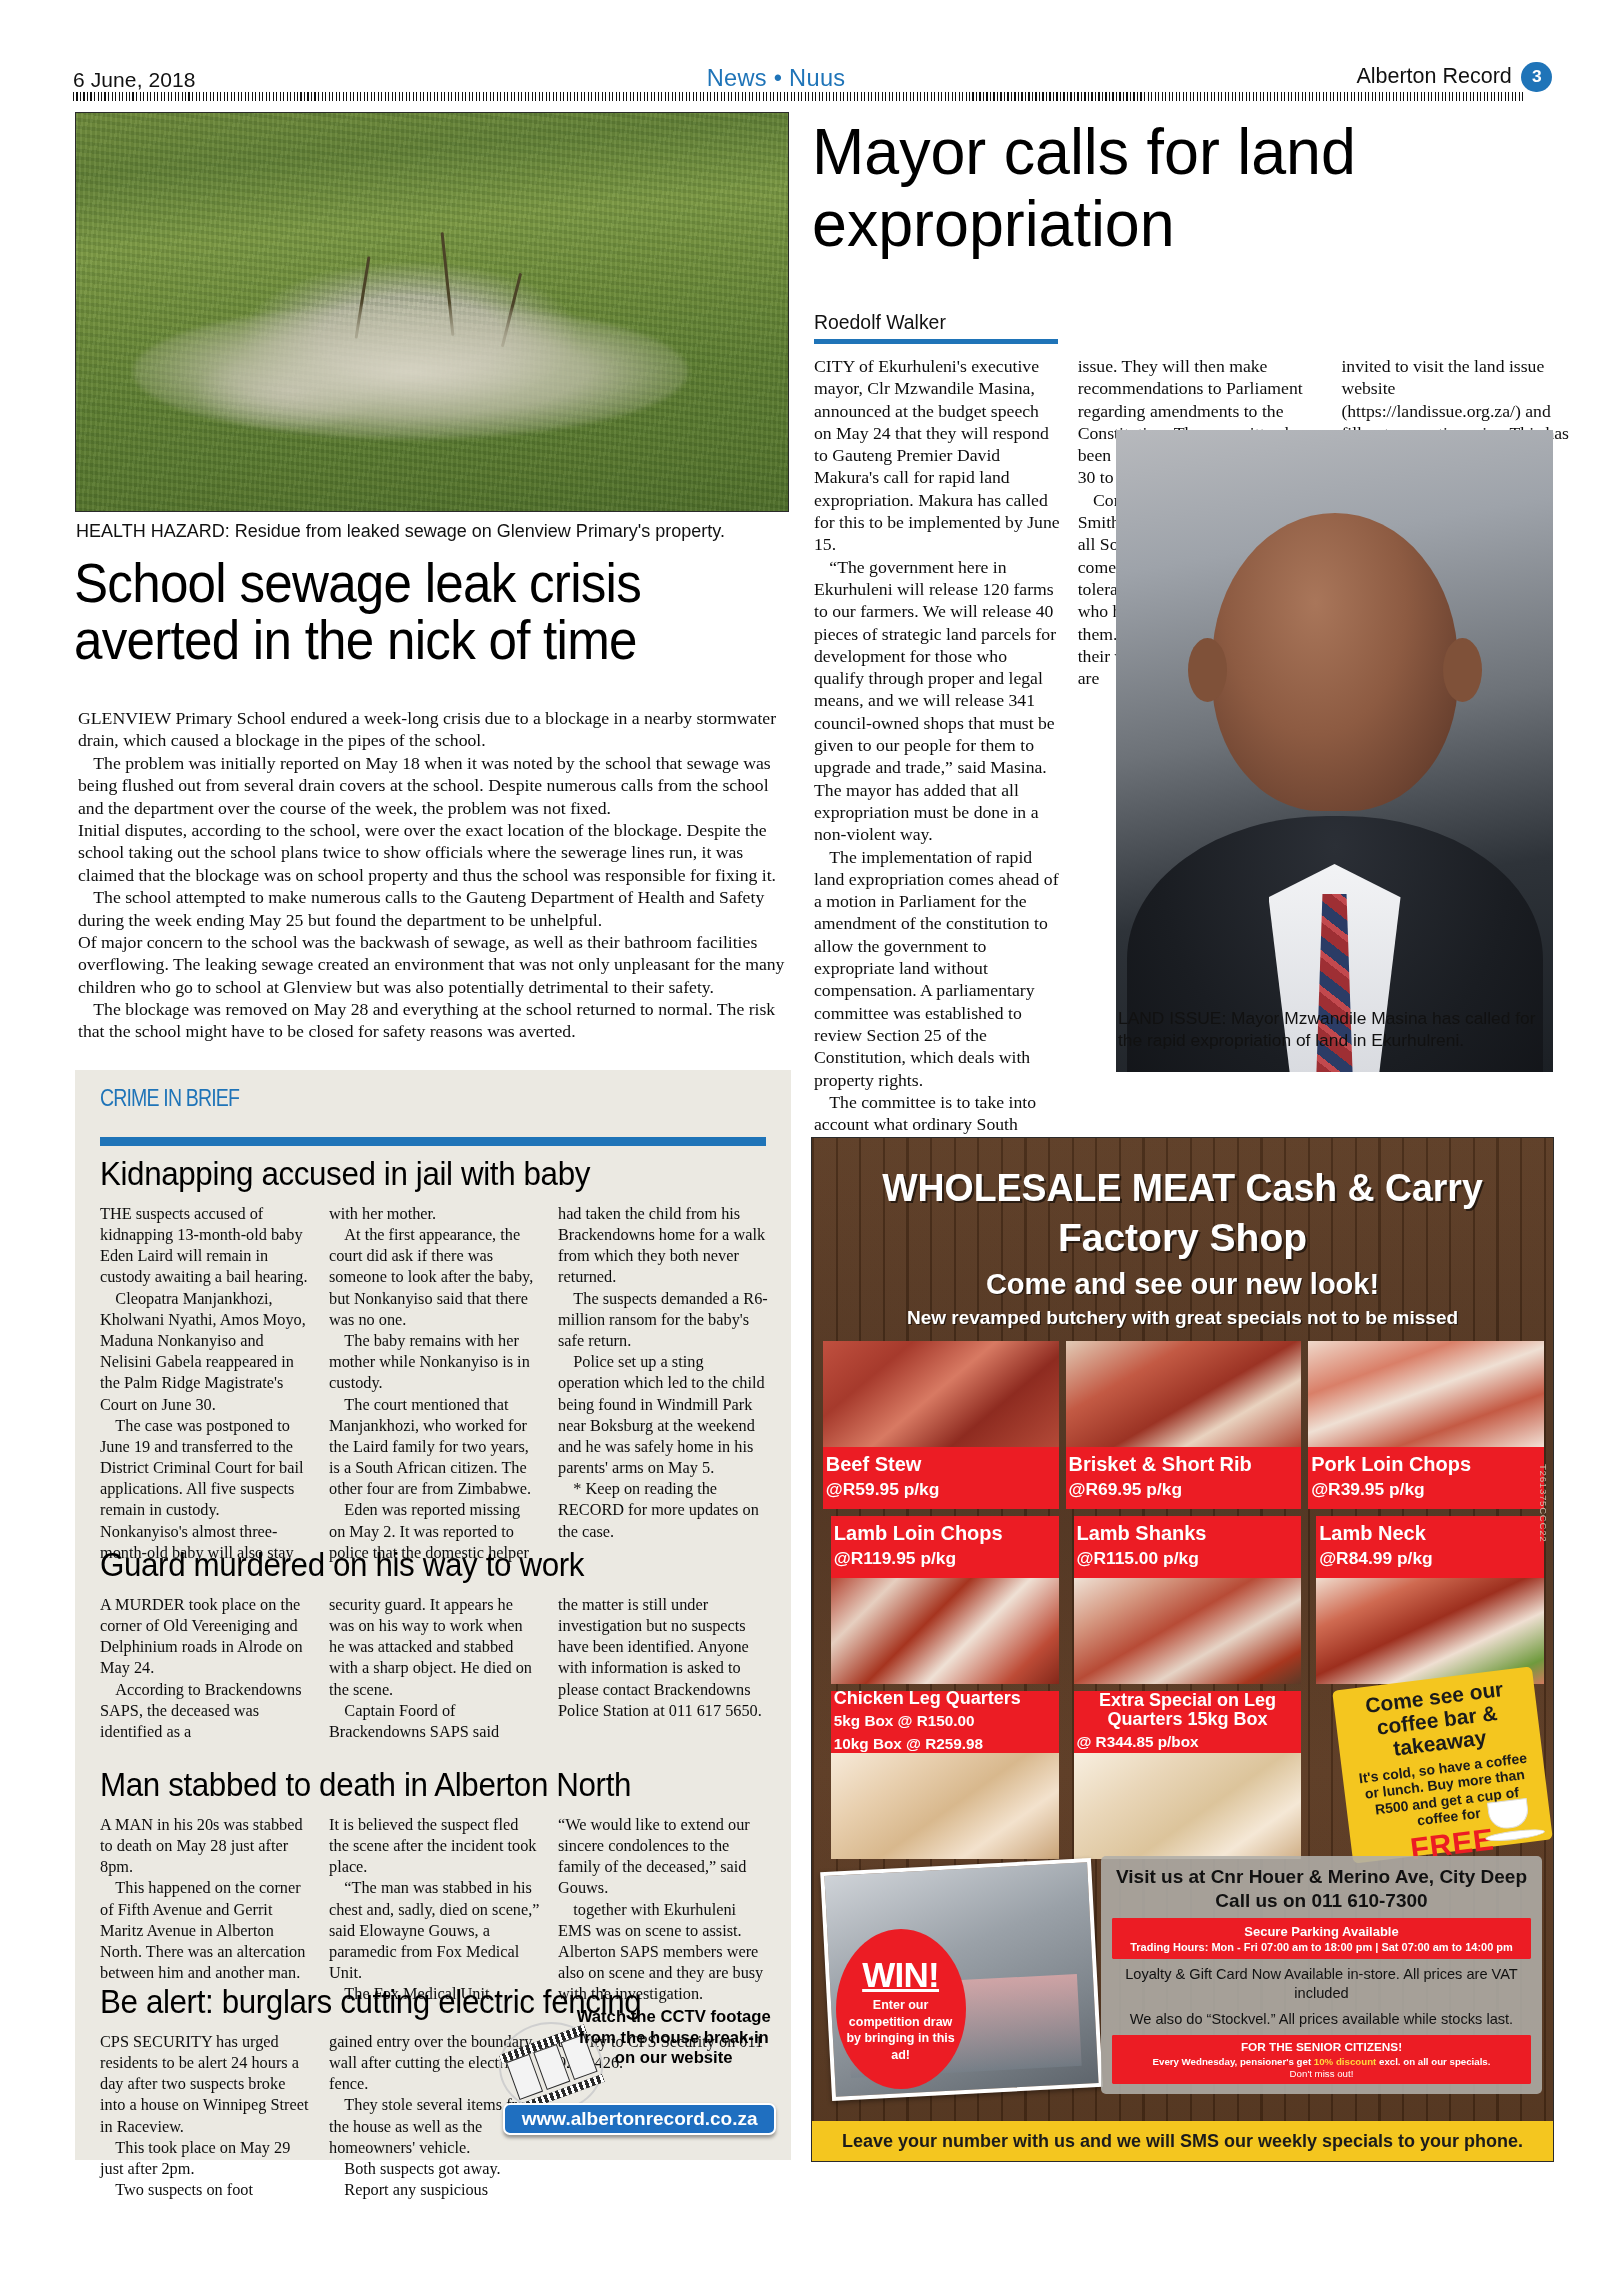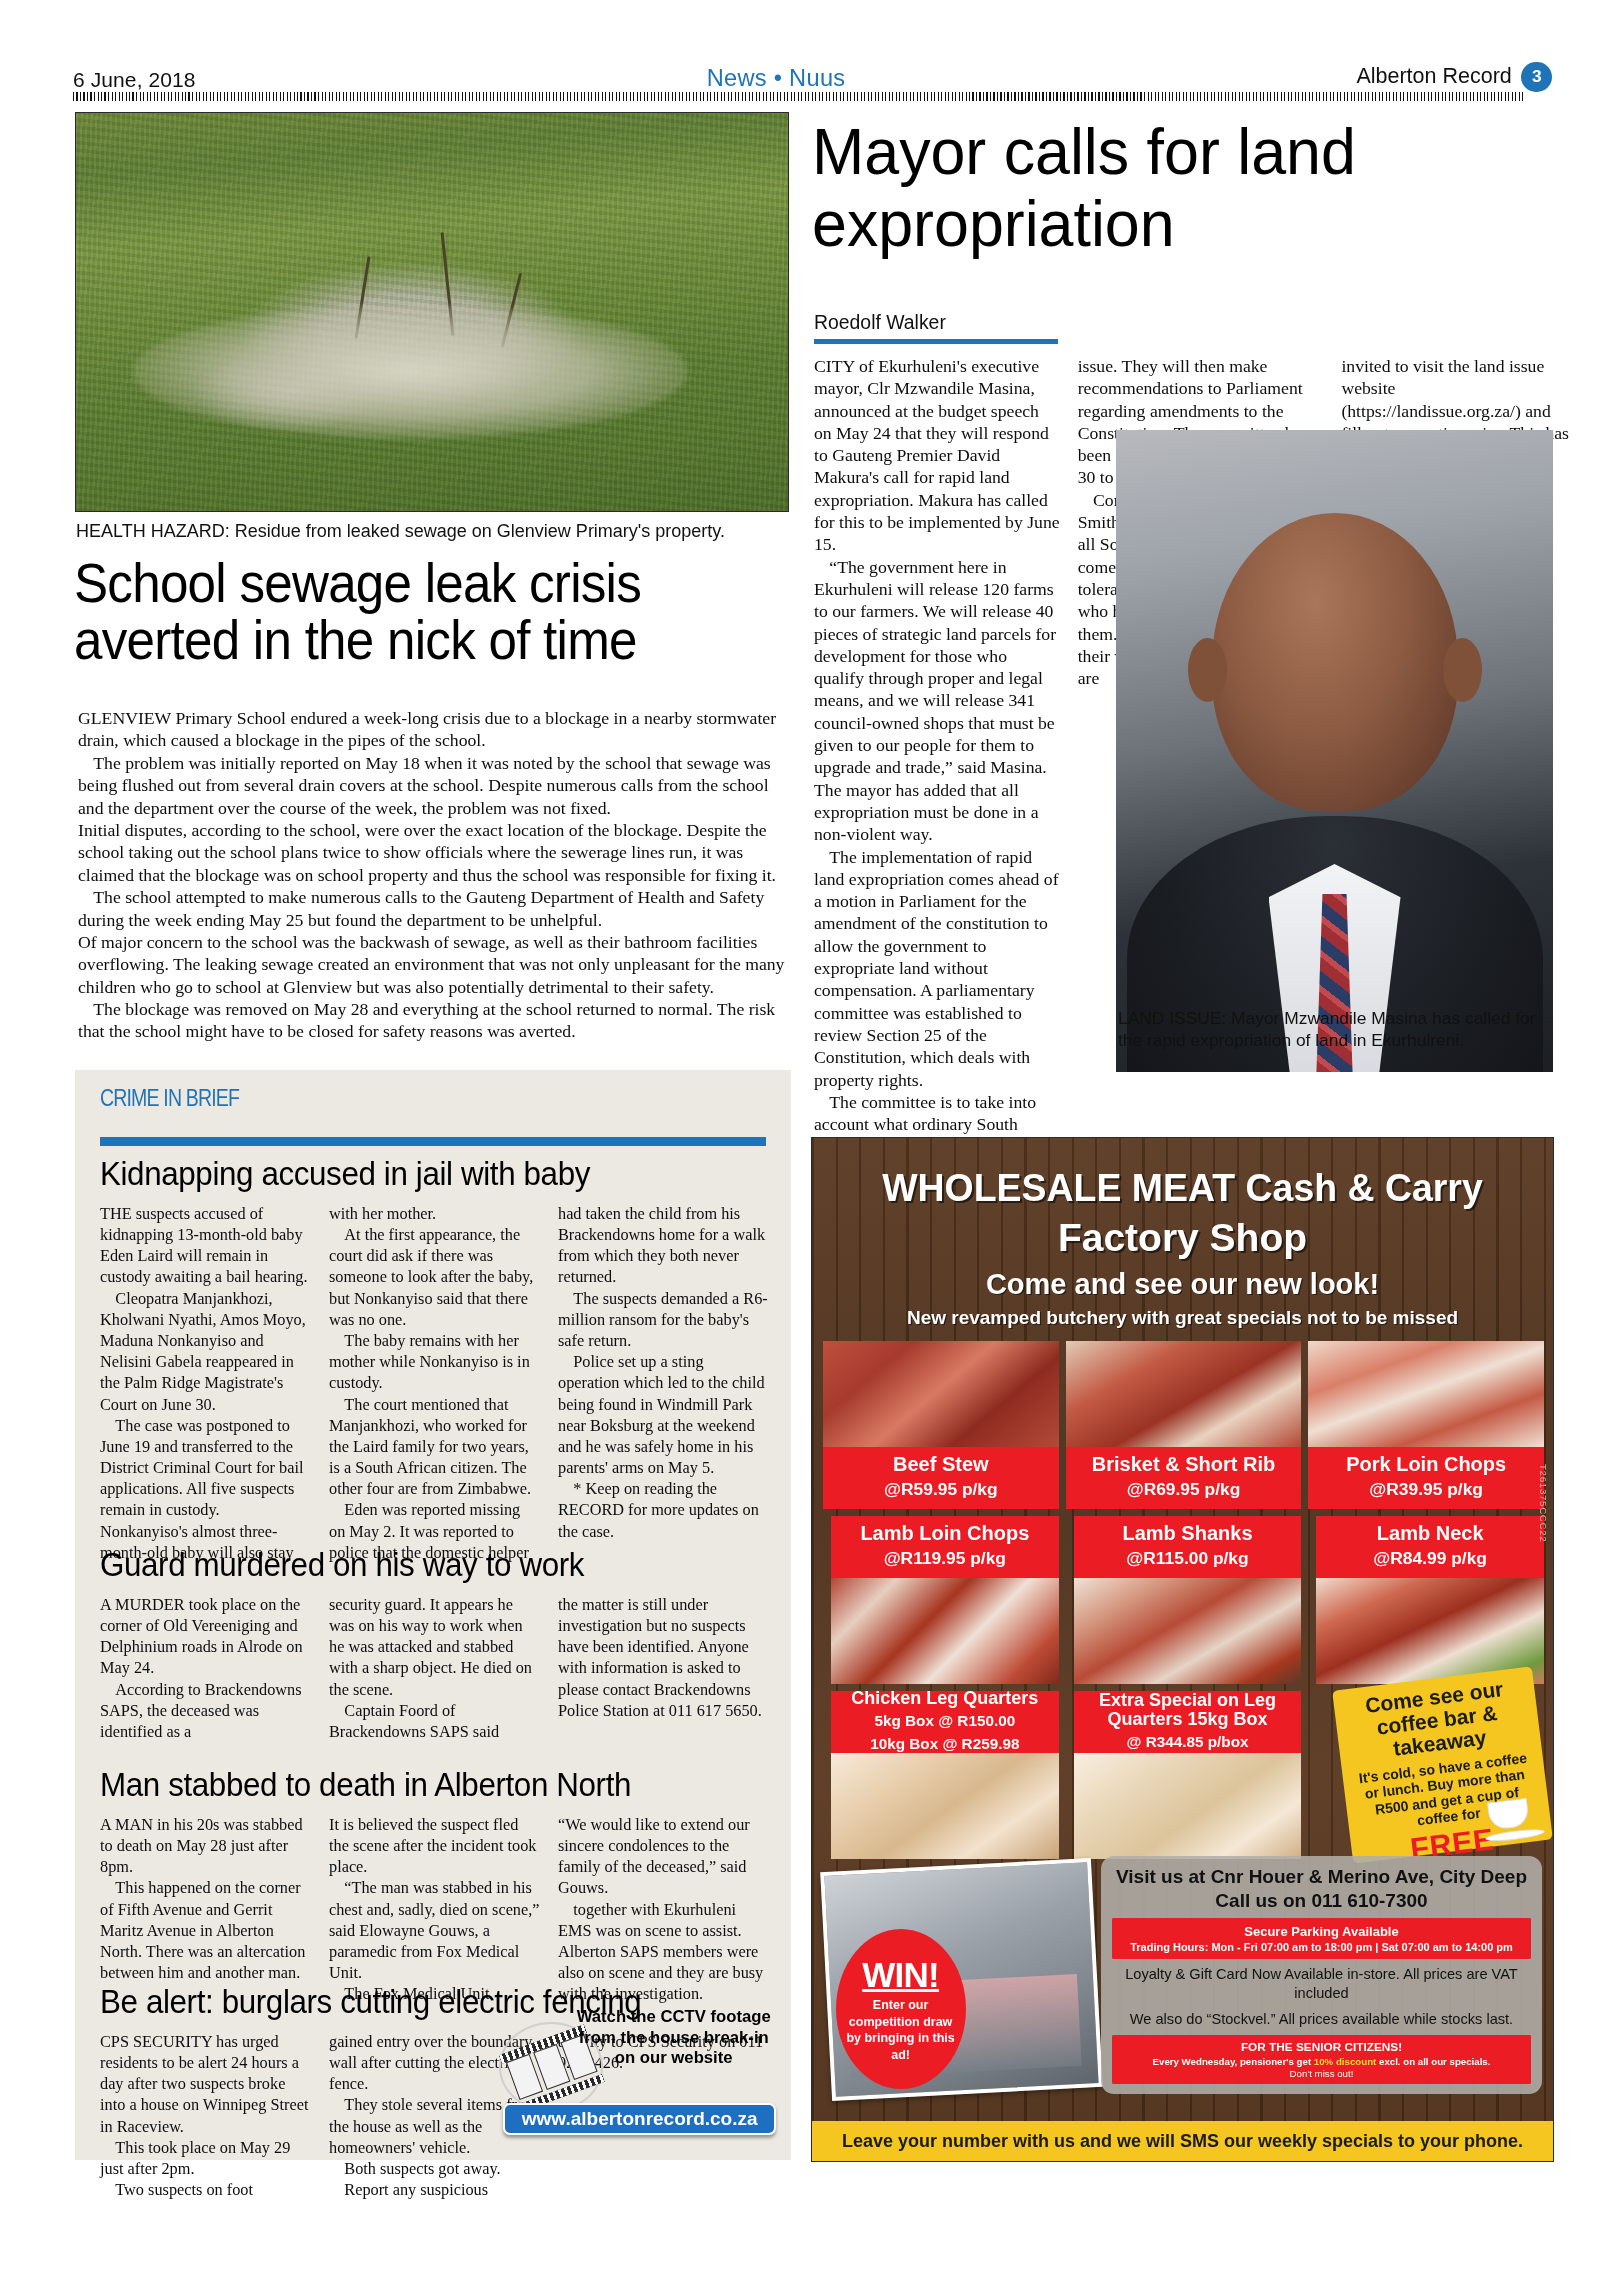--- a/index.html
+++ b/index.html
@@ -236,21 +236,21 @@
   .m2 { background: linear-gradient(150deg,#e2cbb6 0%,#c35a44 30%,#9b3324 55%,#e9d3c0 72%,#b14835 100%); }
   .m3 { background: linear-gradient(160deg,#f0d9cb 0%,#d97f68 28%,#efe0d4 48%,#c45a44 72%,#f2e1d6 100%); }
   .m4 { background: linear-gradient(135deg,#b44634 0%,#e6cfc0 20%,#a6341f 42%,#efe1d5 60%,#bd4b36 84%,#83281a 100%); }
   .m5 { background: linear-gradient(150deg,#efe2d6 0%,#d69a83 22%,#b74b36 44%,#e6d4c6 64%,#a8371f 86%,#5a3a28 100%); }
   .m6 { background: linear-gradient(155deg,#f0ddcf 0%,#cf6a51 24%,#9d2f1e 46%,#efdfd2 66%,#6f9a3d 88%,#cf7a5e 100%); }
   .m7 { background: linear-gradient(145deg,#f7ead9 0%,#e8cfae 28%,#d8b88d 52%,#f3e2cd 74%,#c9a377 100%); }
   .m8 { background: linear-gradient(145deg,#f8efe0 0%,#e9d6b8 30%,#dcc49b 56%,#f5e8d6 78%,#cfae85 100%); }
   .ad-label {
     background: #ec1c24; color: #fff; text-align: center;
     padding: 4.2px 2.8px 6.2px; height: 62px;
-    display: flex; flex-direction: column; align-items: center; justify-content: center;
+    display: flex; flex-direction: column; align-items: flex-start; justify-content: center;
   }
   .ad-label .nm { font-size: 20px; font-weight: bold; line-height: 1.05; }
   .ad-label .pr { font-size: 17.4px; font-weight: bold; margin-top: 4.9px; }
   .ad-label.two .nm { font-size: 18px; }
   .ad-label.two .pr { font-size: 15.3px; }
 
   .promo-coffee {
     position: absolute; right: 9.7px; top: 540px; width: 201px; height: 174px;
     background: #f4c61f; transform: rotate(-7deg);
     border-radius: 5.6px; padding: 8.3px 9.7px; color: #1b1b1b; text-align: center;
@@ -286,21 +286,21 @@
     box-shadow: 0 2.1px 5.6px rgba(0,0,0,.4);
   }
   .ad-store::after{
     content:""; position:absolute; left:6%; bottom:8%; width:88%; height:42%;
     background: linear-gradient(180deg, rgba(230,170,170,.75), rgba(120,130,140,.55));
   }
 
   .ad-info {
     position: absolute; right: 11px; bottom: 67px; width: 441px;
     background: rgba(176,174,168,.88);
-    border-radius: 13px; padding: 9.7px 11px; text-align: center;
+    border-radius: 5px; padding: 9.7px 11px; text-align: center;
   }
   .ai-1 { font-size: 19px; font-weight: bold; color: #111; }
   .ai-2 { font-size: 19px; font-weight: bold; color: #111; margin-top: 2.1px; }
   .ai-red {
     background: #ec1c24; color: #fff; margin: 6.2px 0; padding: 5.6px 4.2px; border-radius: 1.4px;
   }
   .ai-red .r1 { font-size: 13px; font-weight: bold; }
   .ai-red .r2 { font-size: 11px; font-weight: bold; margin-top: 2.1px; }
   .ai-3 { font-size: 14.6px; color: #111; line-height: 1.35; margin: 5.6px 0; }
   .ai-red2 { background: #ec1c24; color: #fff; padding: 4.9px 4.2px; border-radius: 1.4px; }

